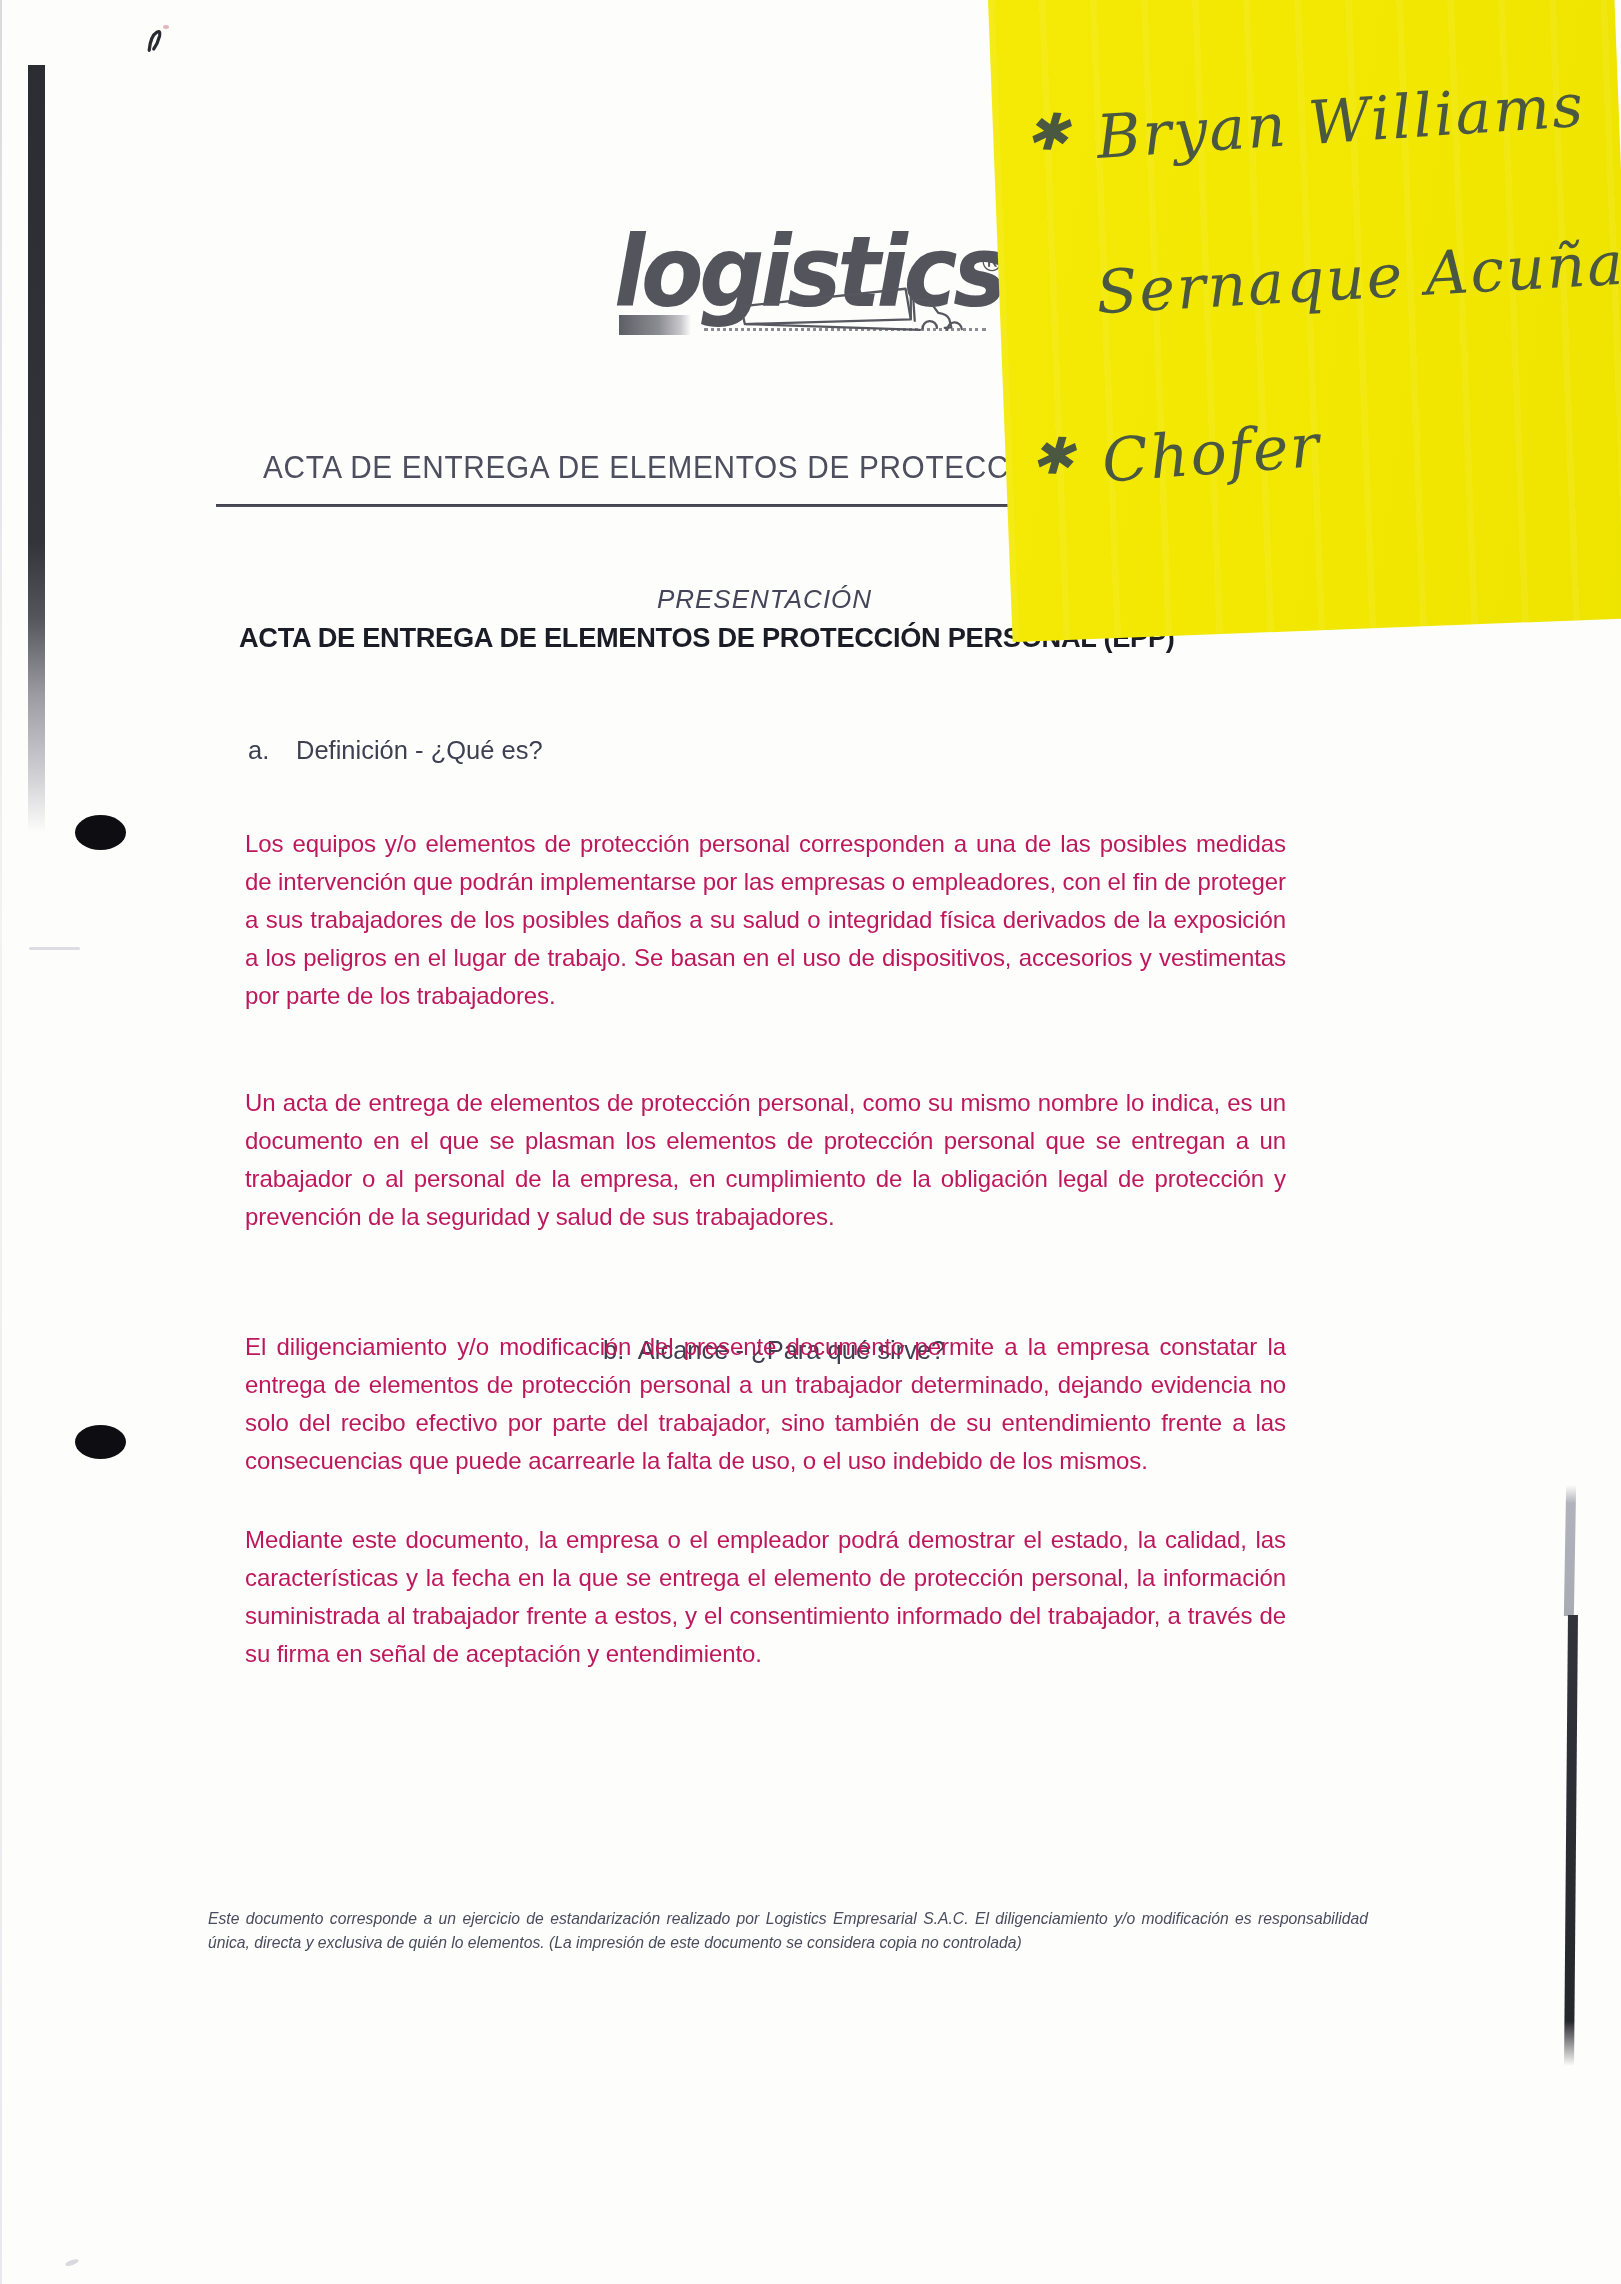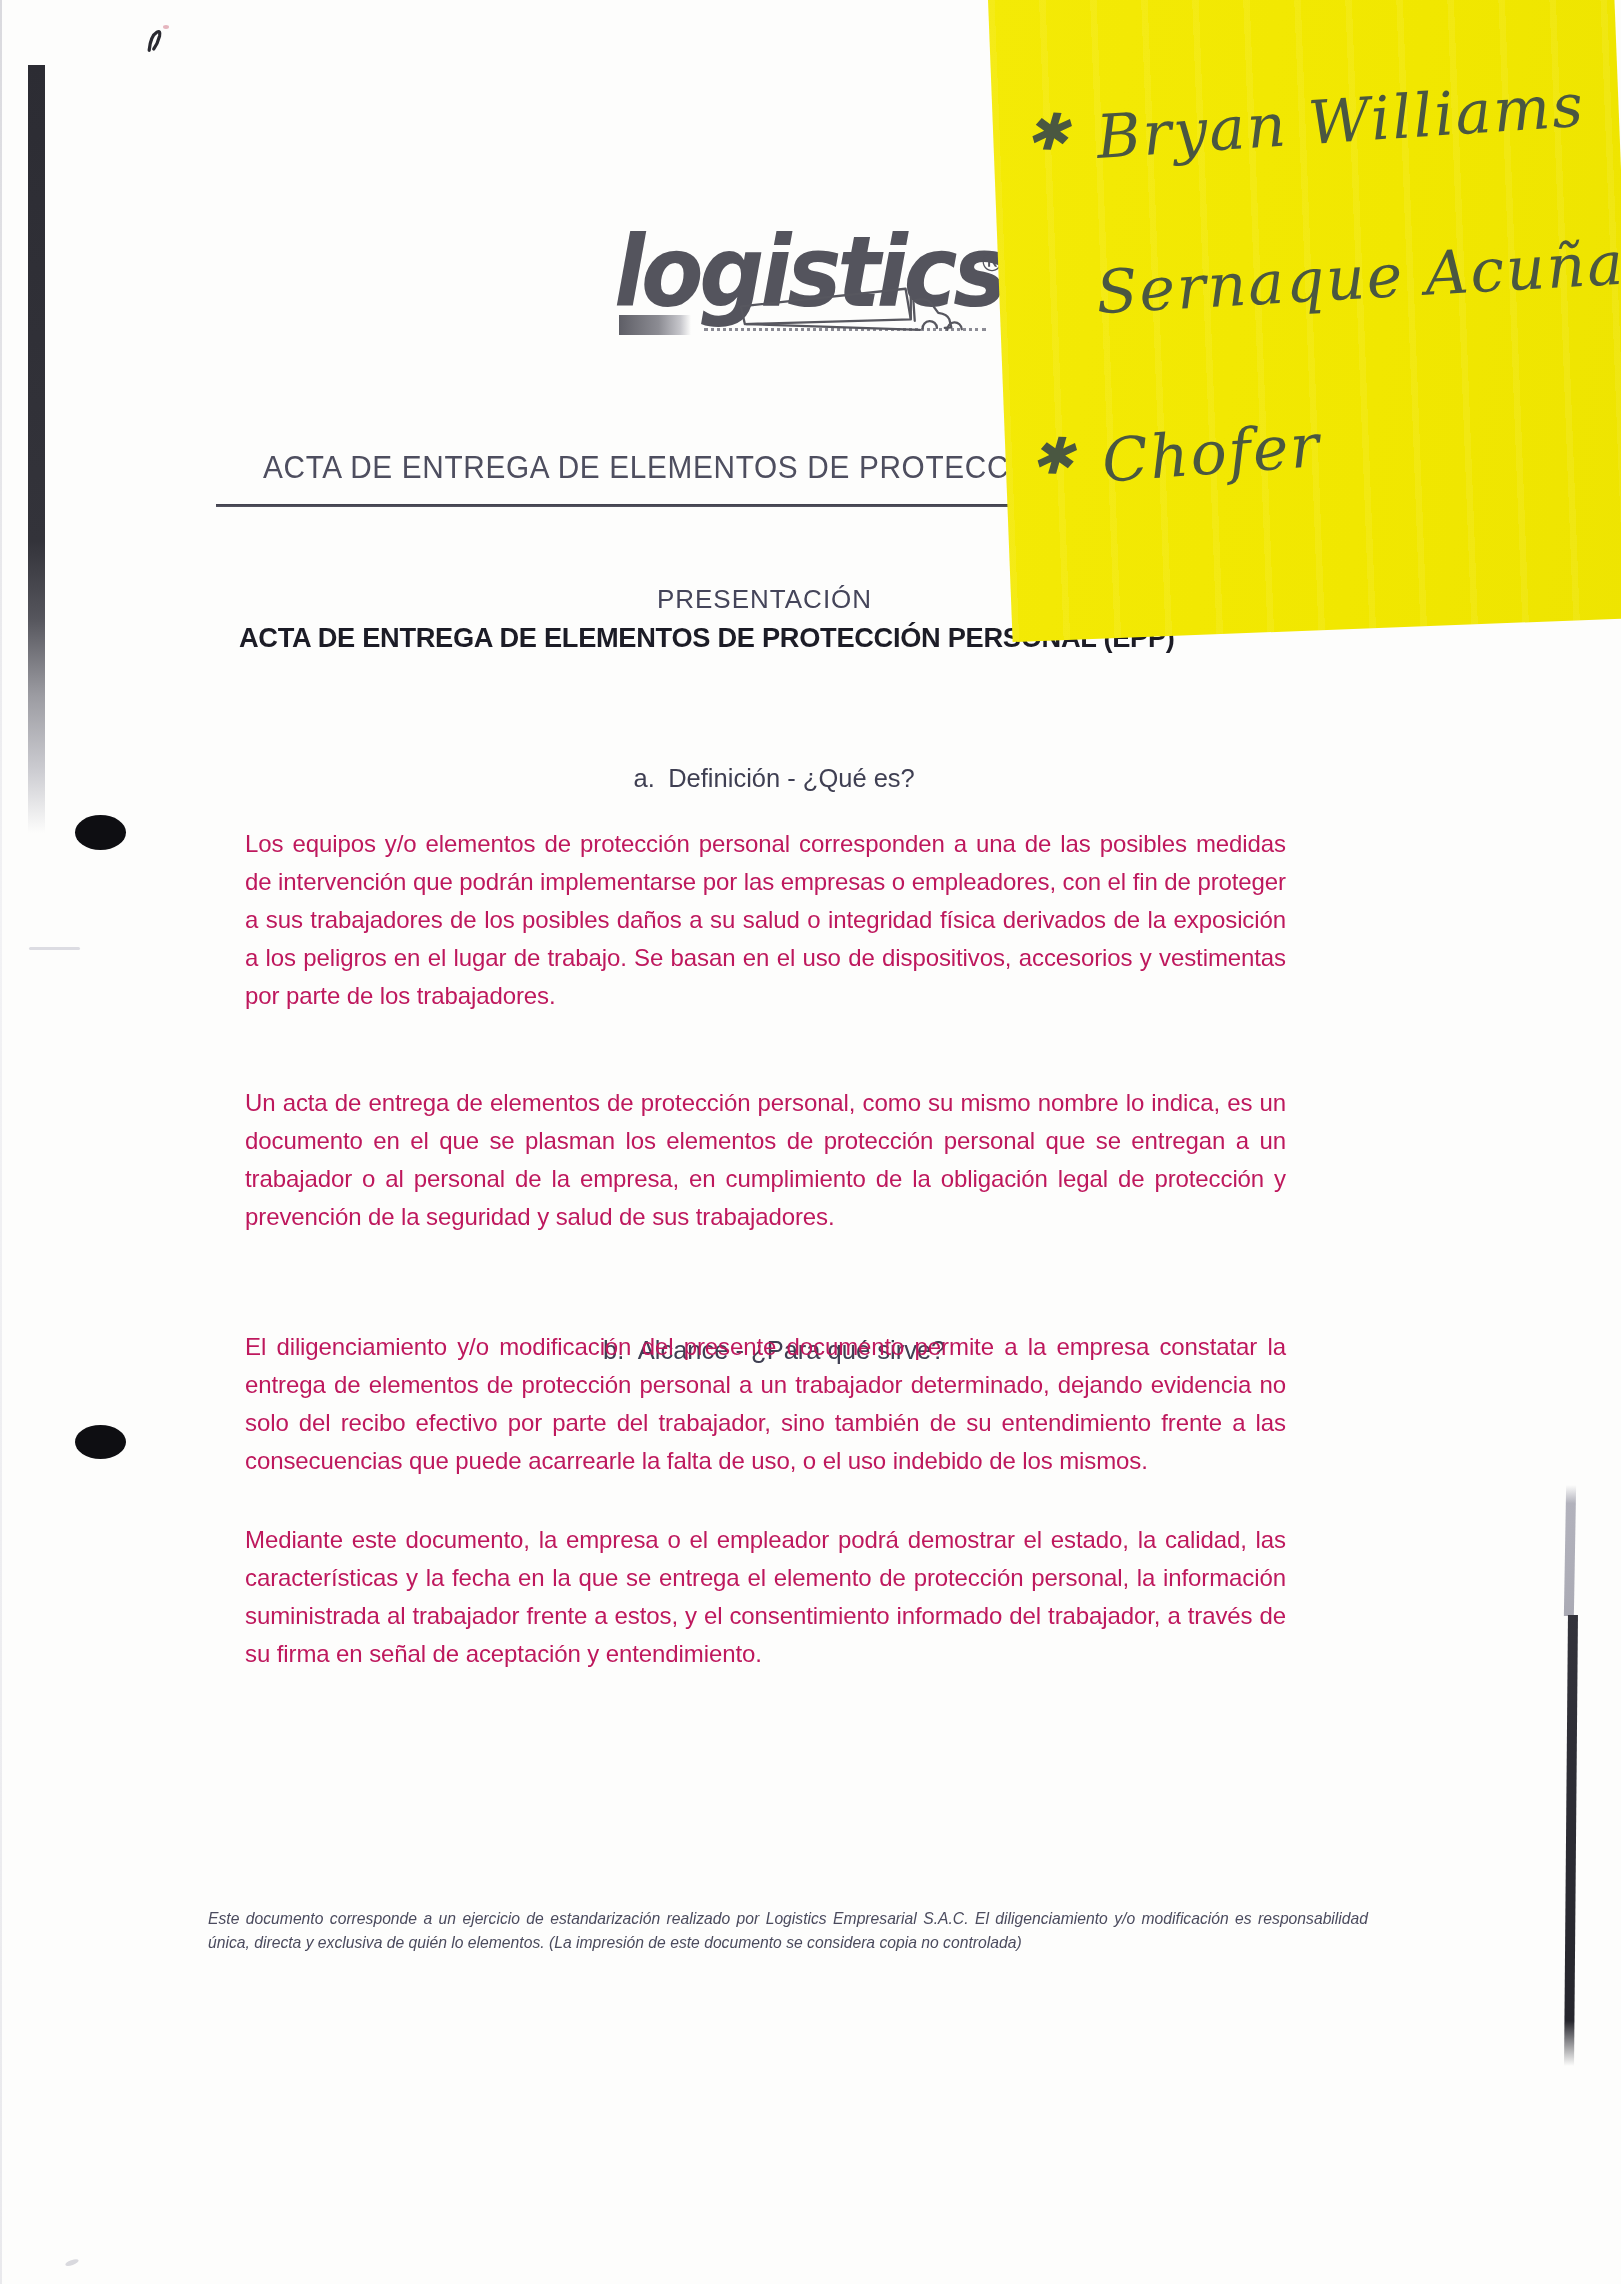--- a/index.html
+++ b/index.html
@@ -50,29 +50,29 @@
     position:absolute;left:263px;top:450px;width:981px;
     font-size:31px;letter-spacing:0.7px;color:#4e4e5f;
     transform:scaleX(.96);transform-origin:left top;
     white-space:nowrap;overflow:hidden;
   }
   .header-rule{position:absolute;left:216px;top:504px;width:809px;height:3.3px;
     background:linear-gradient(to bottom,#3f3f4b,#565662);}
 
   
   .presentacion{position:absolute;left:245px;top:584px;width:1039px;text-align:center;
-    font-size:26px;letter-spacing:1px;color:#45455a;}
+    font-size:26px;letter-spacing:1px;color:#45455a;font-style:italic;}
   .main-title{position:absolute;left:239px;top:622px;width:1052px;text-align:left;
     font-size:27.5px;font-weight:bold;letter-spacing:-0.3px;color:#1c1c26;
     transform:scaleX(.99);transform-origin:left top;white-space:nowrap;}
 
   
   .sec-heading{position:absolute;left:248px;width:1039px;font-size:25.5px;color:#3f3f52;}
   .sec-heading .lbl{display:inline-block;width:48px;}
-  .sec-heading.h-a{top:764px;text-align:center;}
+  .sec-heading.h-a{top:736px;}
   .sec-heading.h-b{top:1336px;text-align:center;}
   .para{position:absolute;left:245px;width:1041px;
     font-size:24px;line-height:38px;text-align:justify;color:#be185d;letter-spacing:-0.1px;}
   .para.p1{top:825px;}
   .para.p2{top:1084px;}
   .para.p3{top:1328px;}
   .para.p4{top:1505px;margin-top:16px;}
   .para.p5{top:1673px;}
 
   

